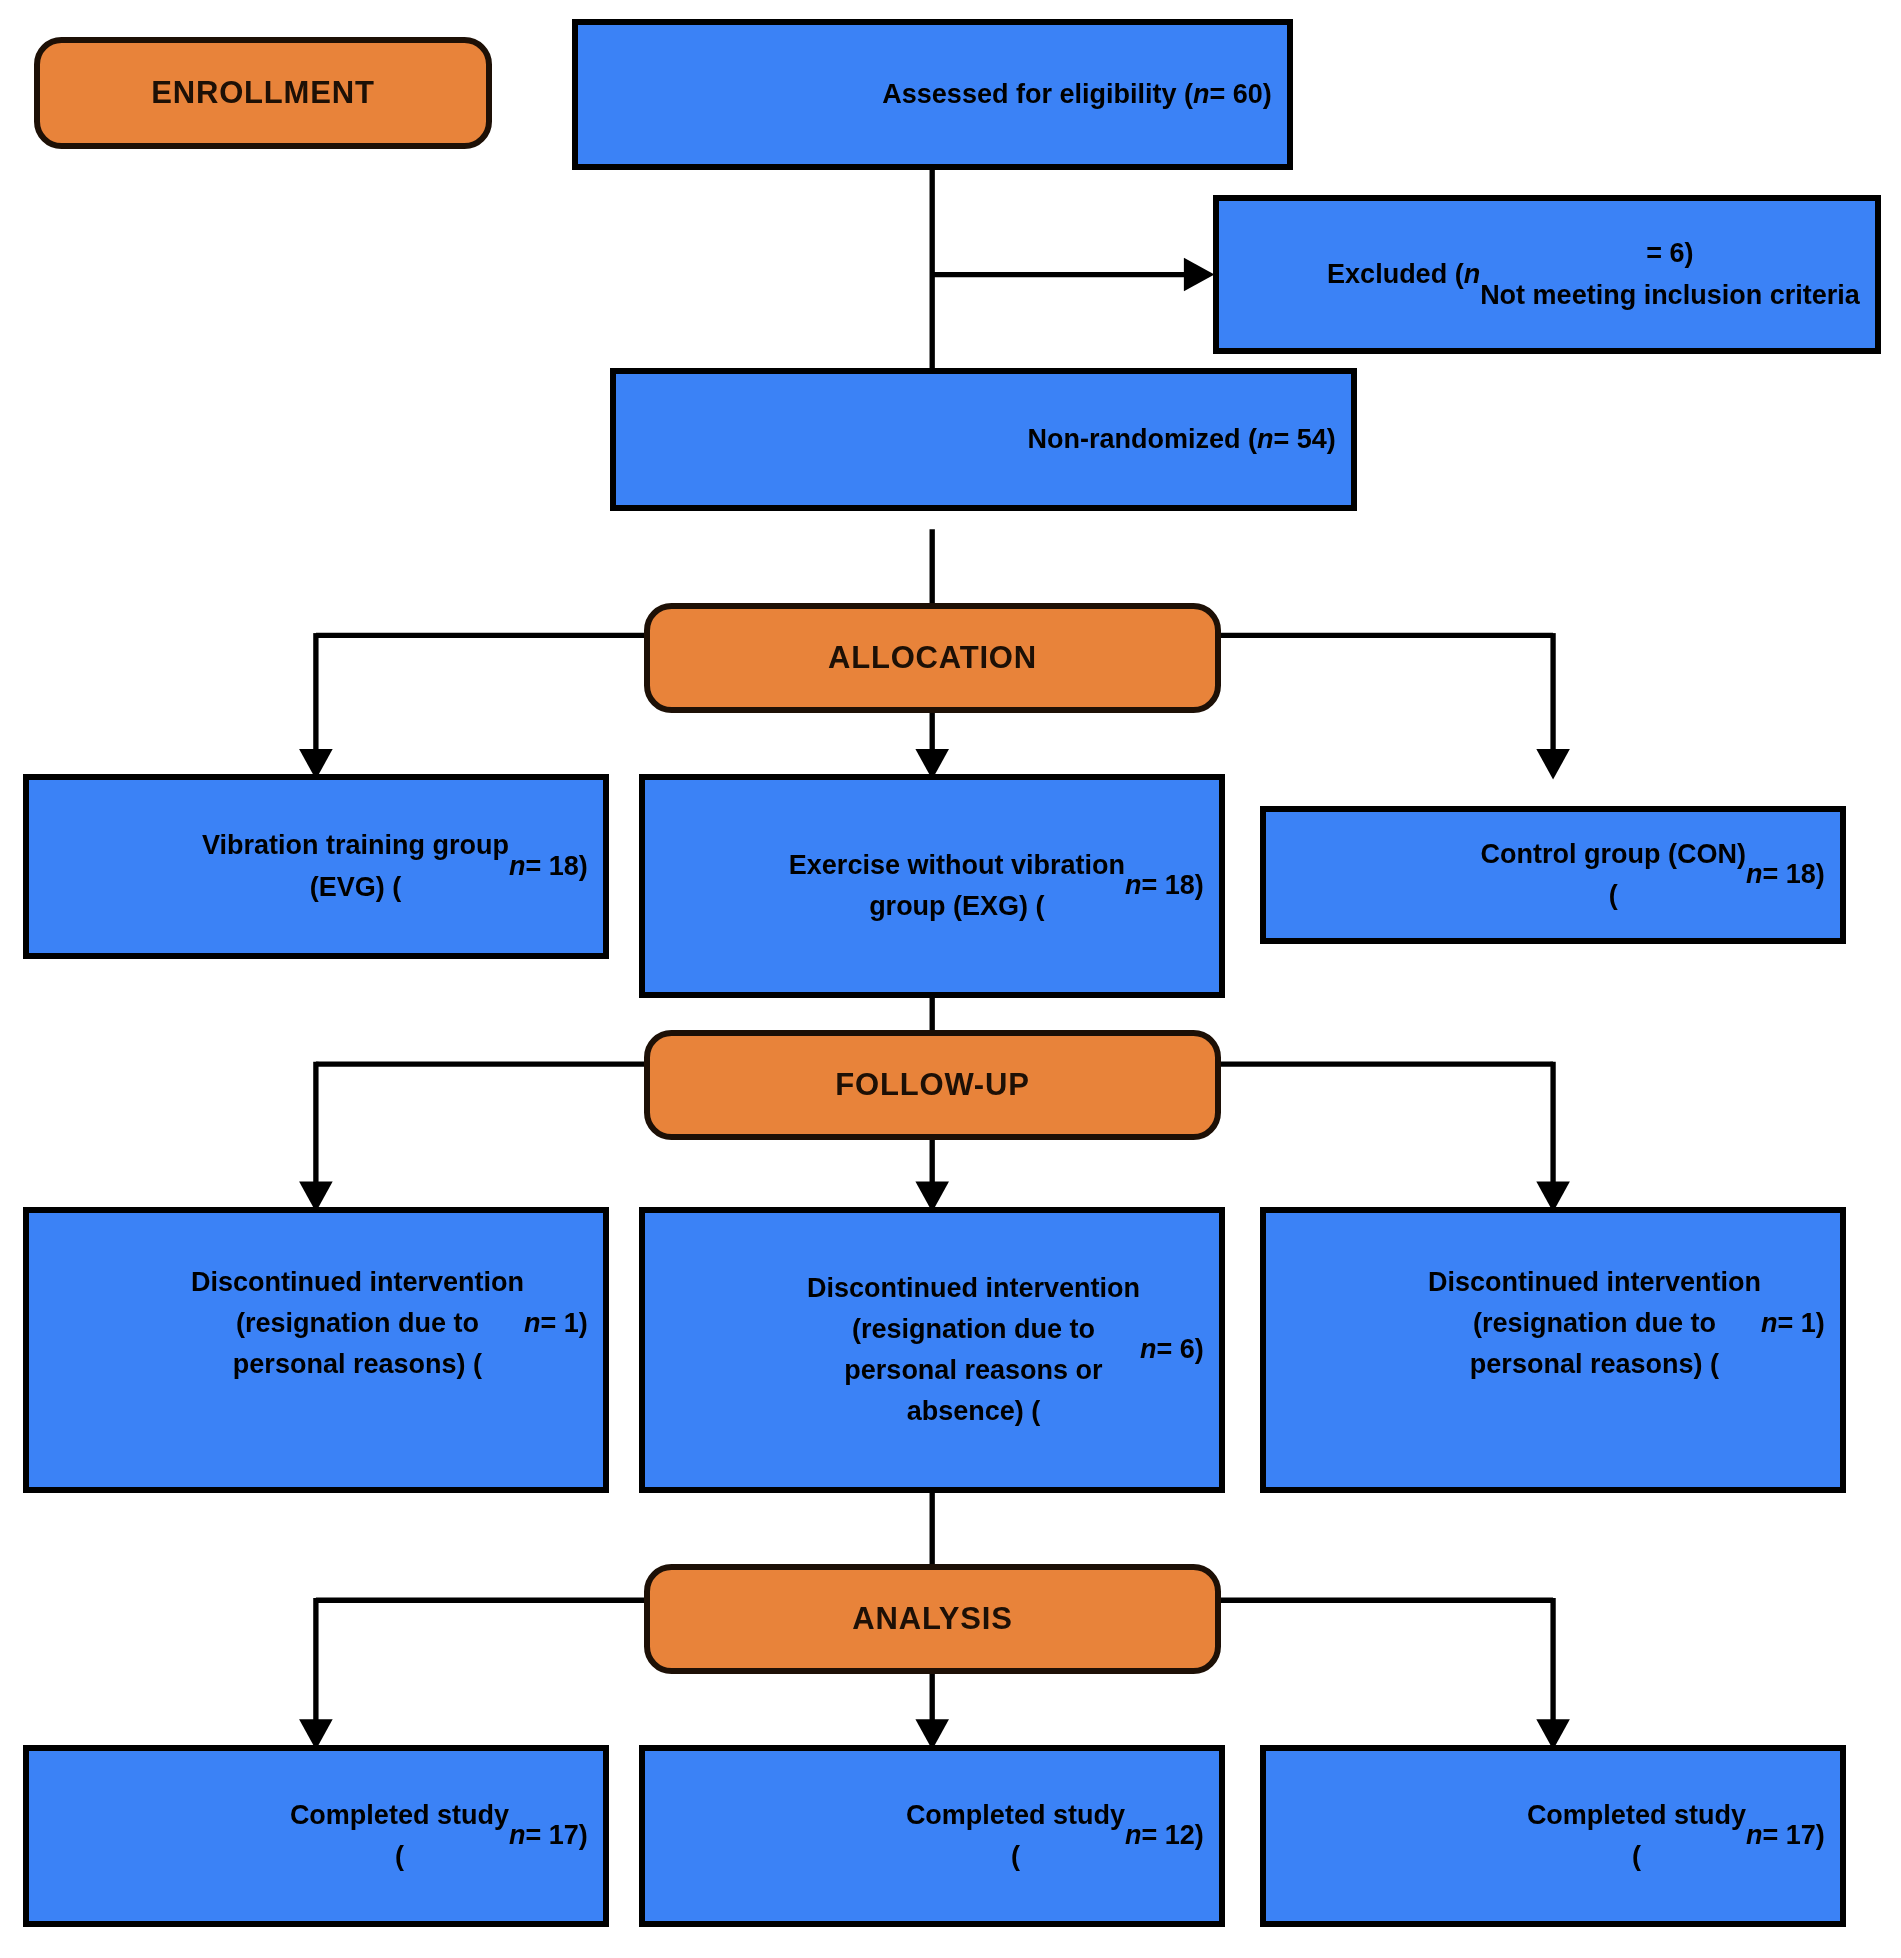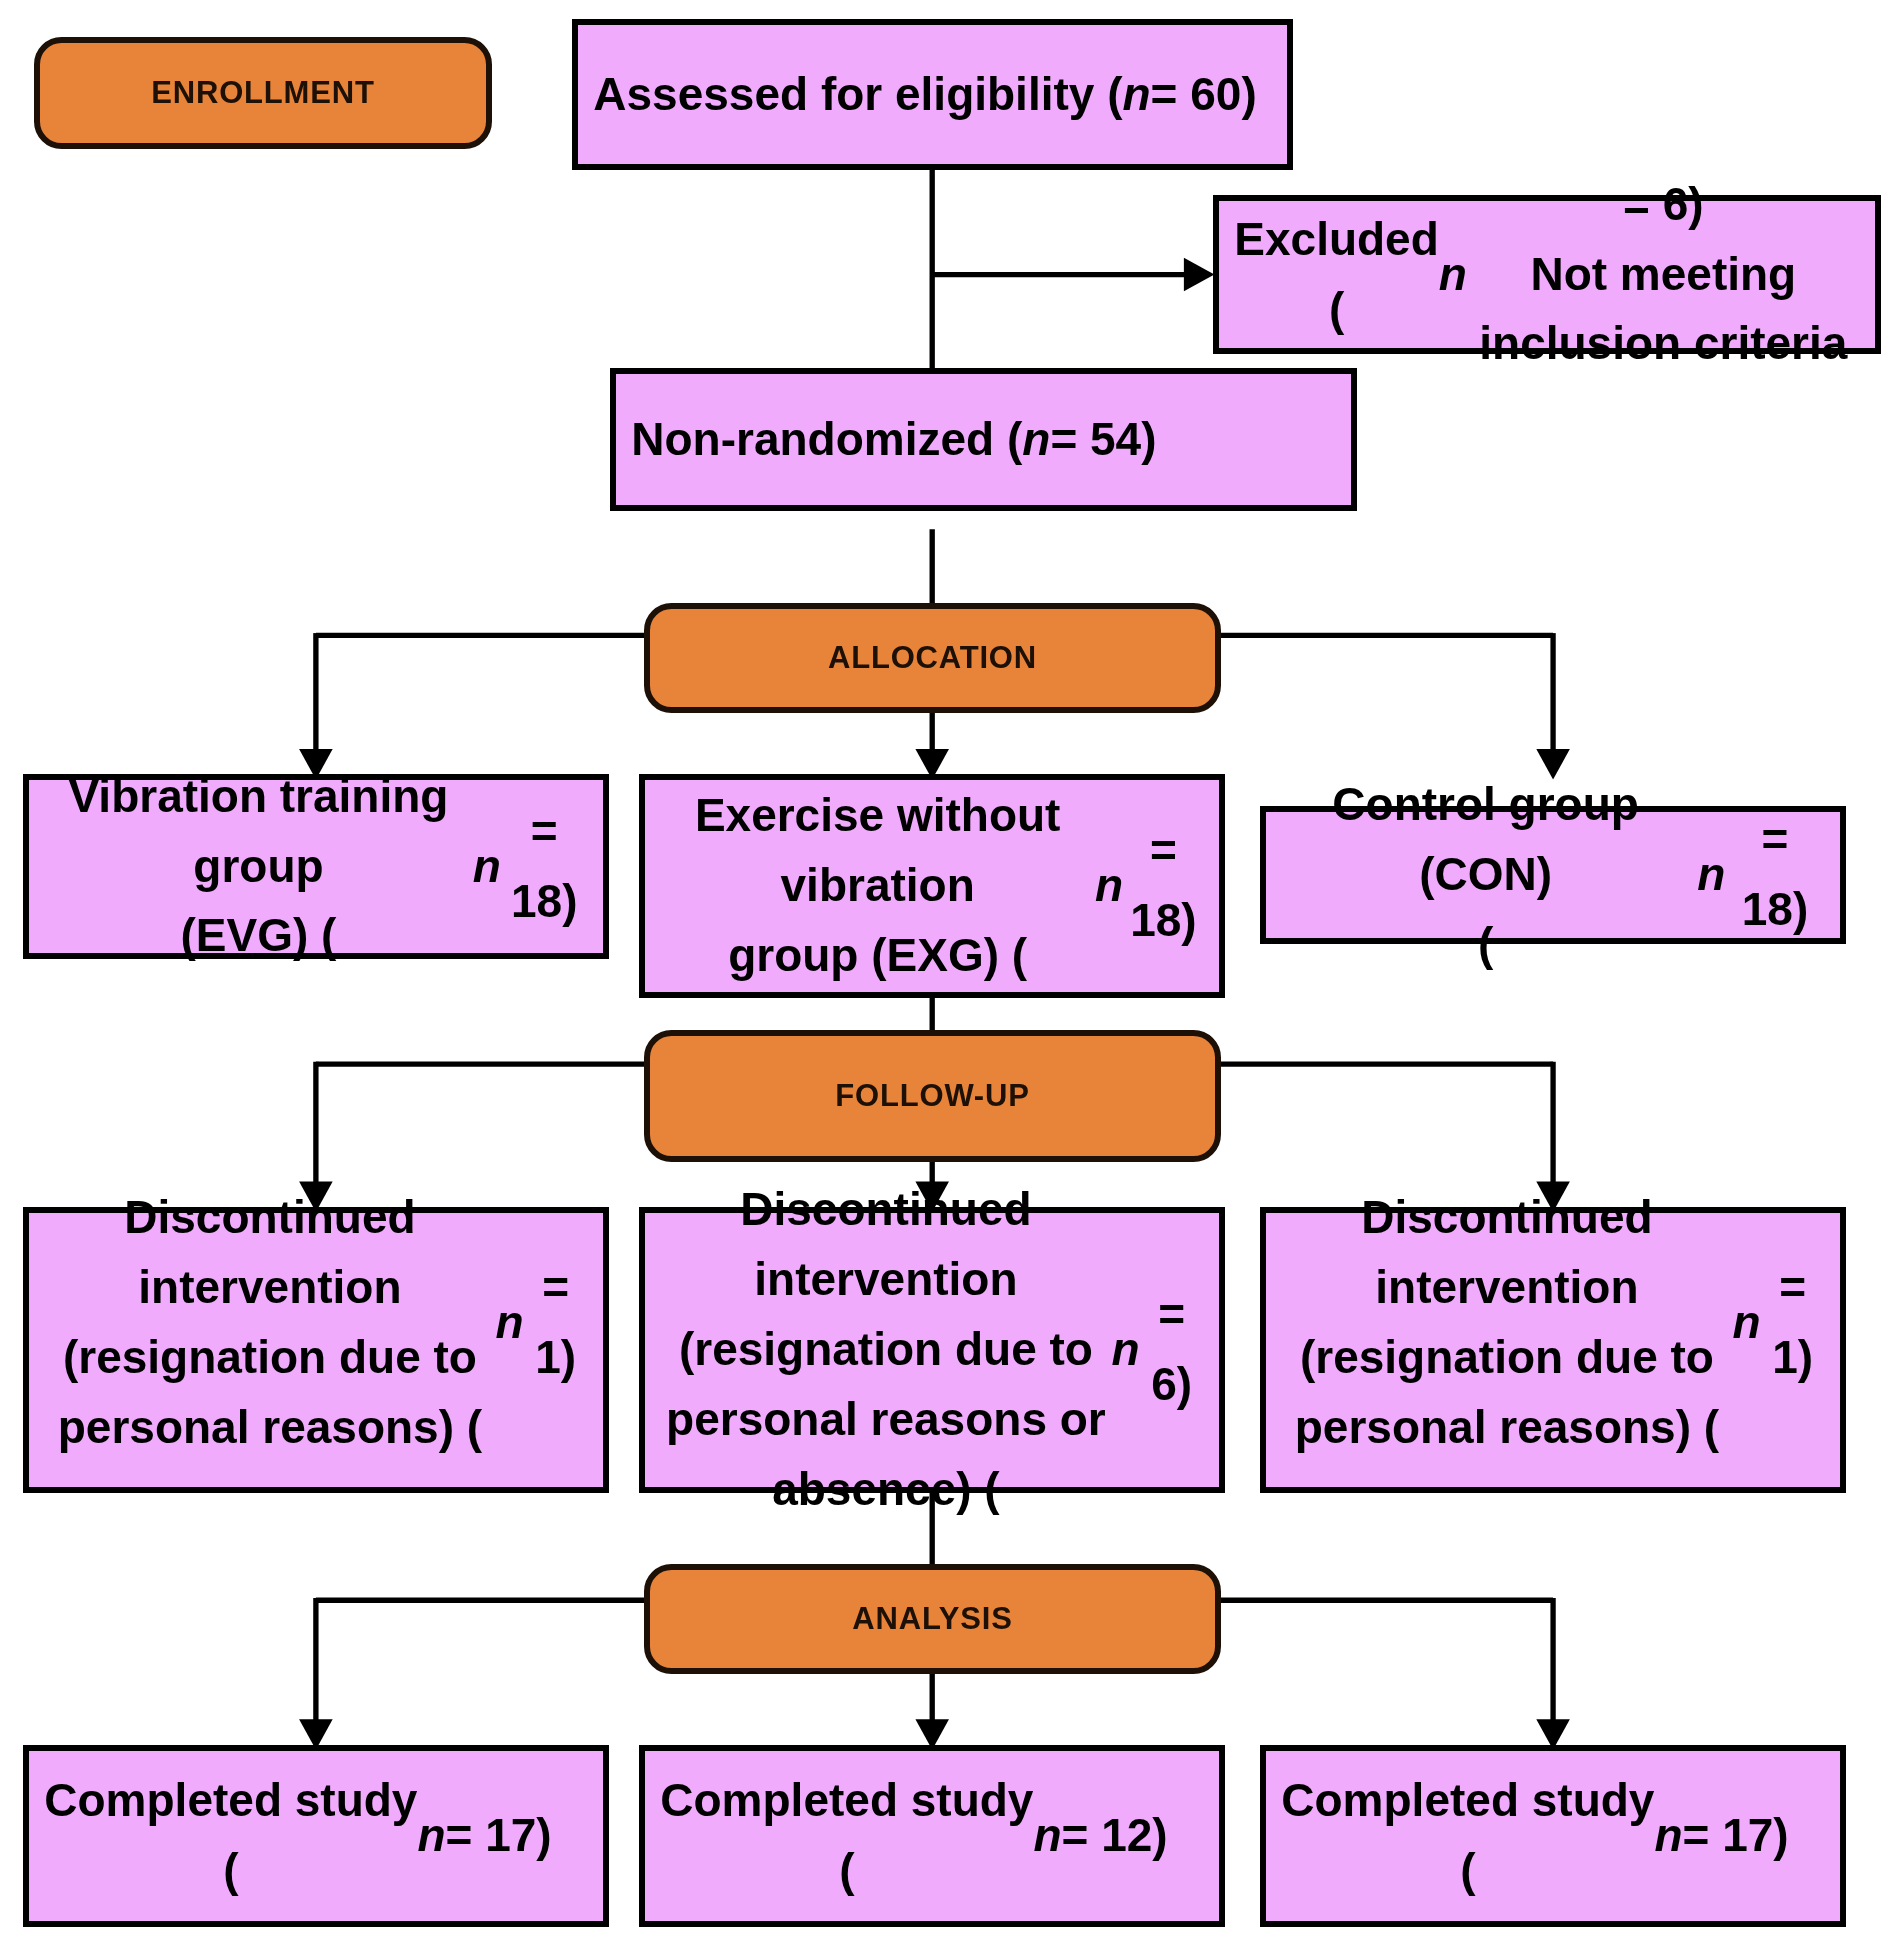--- a/index.html
+++ b/index.html
@@ -9,45 +9,45 @@
     --text-color:#000000;
   }
   html,body{margin:0;padding:0;background:#ffffff;}
   body{
     width:1901px;height:1958px;position:relative;
     font-family:"Liberation Sans","DejaVu Sans",sans-serif;
   }
   .canvas{position:absolute;inset:0;width:1901px;height:1958px;}
   svg.connectors{position:absolute;left:0;top:0;width:1901px;height:1958px;z-index:0;}
   .node{
-    position:absolute;z-index:2;background:#f0abfc;
+    position:absolute;z-index:2;background:#3b82f6;
     border:6.9px solid var(--box-border);
-    display:flex;align-items:center;justify-content:flex-start;
-    text-align:center;font-weight:bold;font-size:46px;line-height:1.52;
+    display:flex;align-items:center;justify-content:flex-end;
+    text-align:center;font-weight:bold;font-size:27px;line-height:1.52;
     color:var(--text-color);box-sizing:border-box;padding:7.6px 15.3px;
   }
   .node.text-high{padding-bottom:61px;}
   .pill{
     position:absolute;z-index:2;background:var(--stage-fill);
     border:6.1px solid var(--stage-border);border-radius:27.5px;
     display:flex;align-items:center;justify-content:center;
     text-align:center;font-weight:bold;font-size:31px;letter-spacing:0.8px;
     color:var(--stage-border);box-sizing:border-box;
   }
   .node i, .pill i{font-style:italic;}
 
   #pill-enrollment{left:34px;top:37px;width:458px;height:112px;}
   #box-assessed{left:572px;top:19px;width:721px;height:151px;}
   #box-excluded{left:1213px;top:195px;width:668px;height:159px;}
   #box-nonrandomized{left:610px;top:368px;width:747px;height:143px;}
   #pill-allocation{left:644px;top:603px;width:577px;height:110px;}
   #box-evg{left:23px;top:774px;width:586px;height:185px;}
   #box-exg{left:639px;top:774px;width:586px;height:224px;}
   #box-con{left:1260px;top:806px;width:586px;height:138px;padding-left:8px;}
-  #pill-followup{left:644px;top:1030px;width:577px;height:132px;}
+  #pill-followup{left:644px;top:1030px;width:577px;height:110px;}
   #box-fu-evg{left:23px;top:1207px;width:586px;height:286px;}
   #box-fu-exg{left:639px;top:1207px;width:586px;height:286px;}
   #box-fu-con{left:1260px;top:1207px;width:586px;height:286px;}
   #pill-analysis{left:644px;top:1564px;width:577px;height:110px;}
   #box-c-evg{left:23px;top:1745px;width:586px;height:182px;}
   #box-c-exg{left:639px;top:1745px;width:586px;height:182px;}
   #box-c-con{left:1260px;top:1745px;width:586px;height:182px;}
 </style>
 </head>
 <body>

